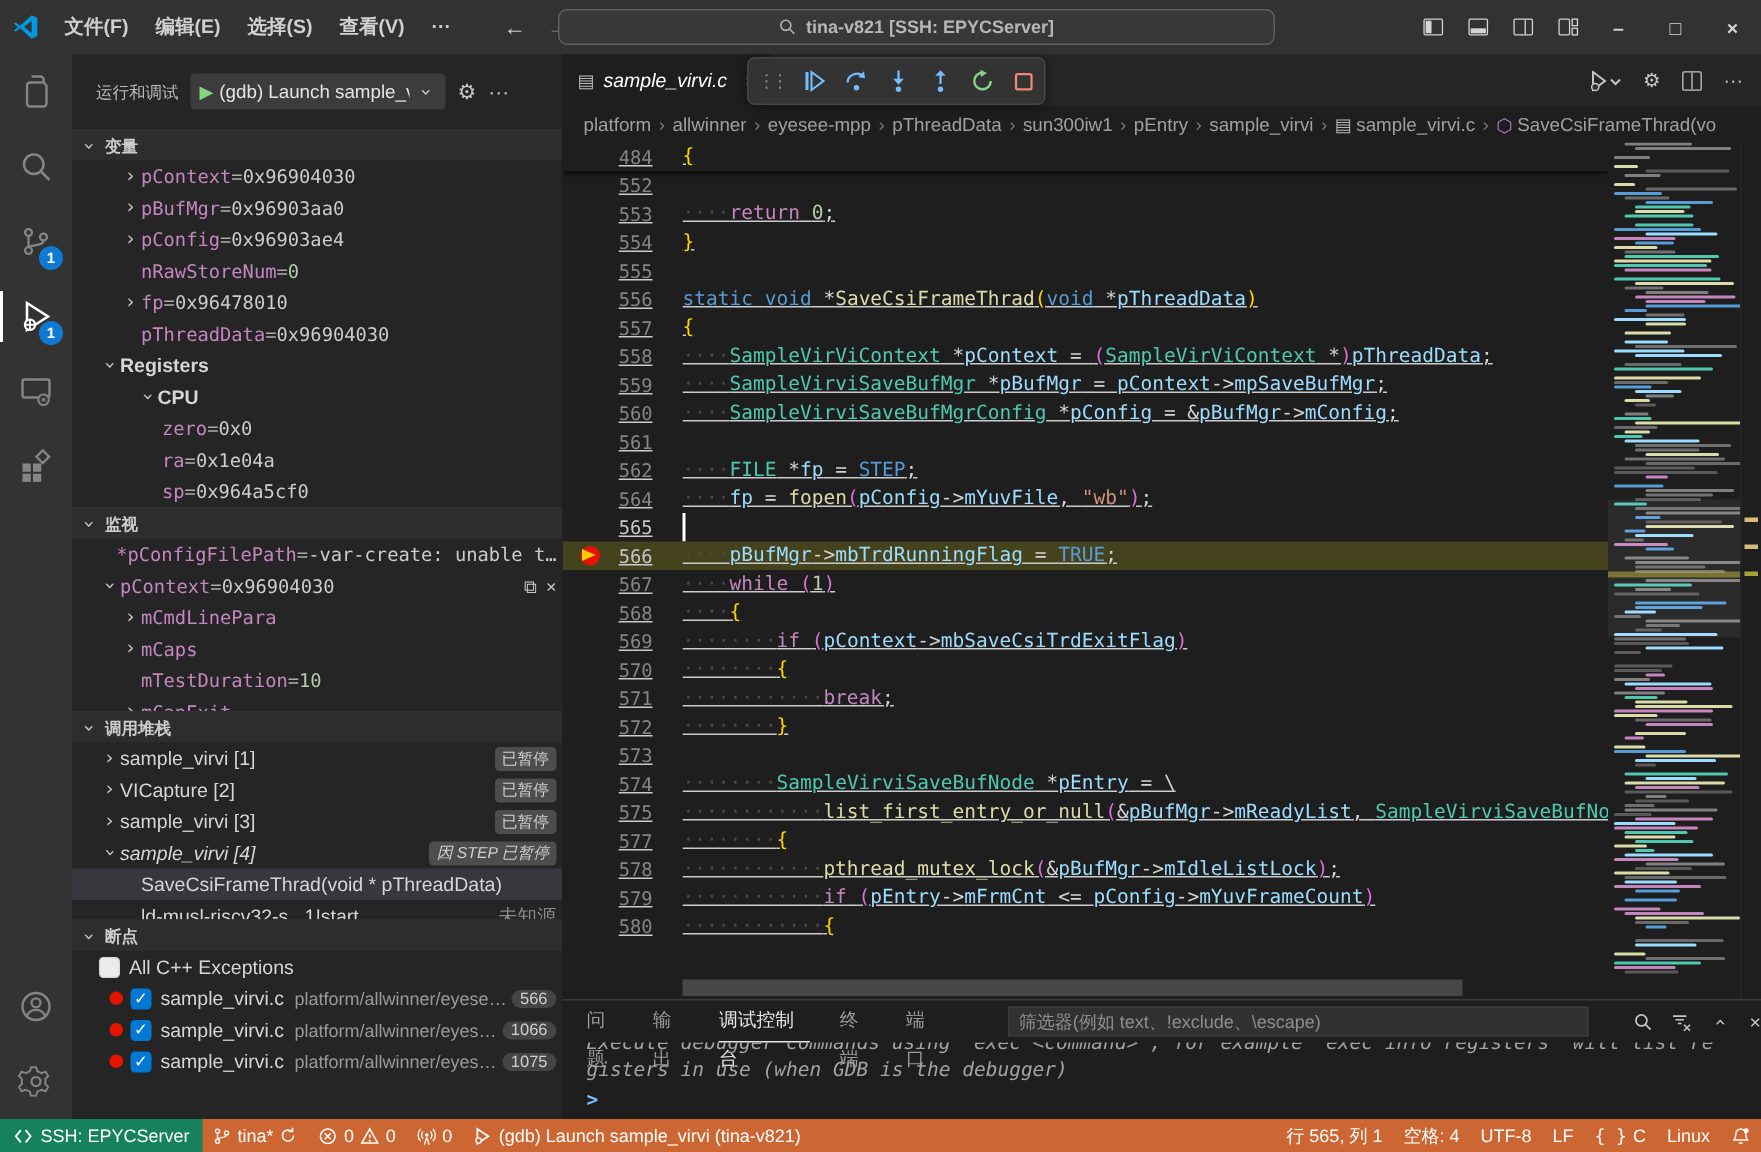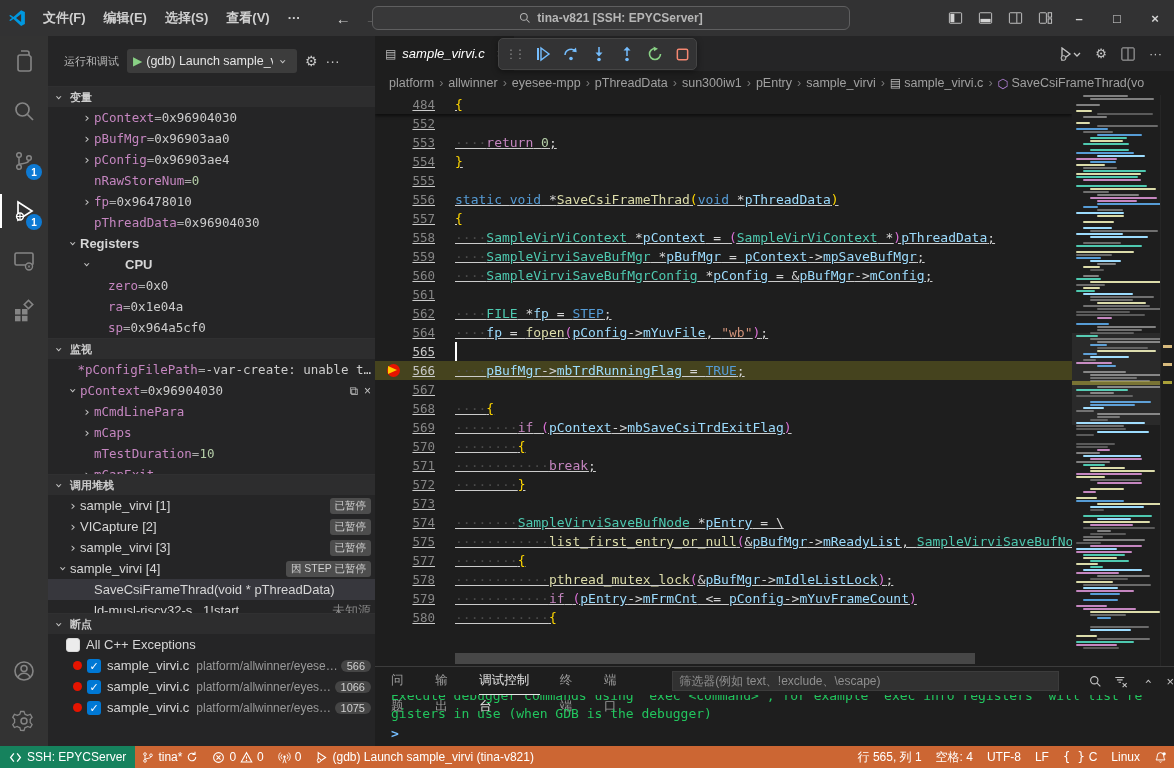--- a/index.html
+++ b/index.html
@@ -109,21 +109,21 @@
   
   .panel { height:80px; flex:none; border-top:1px solid #3c3c3c; background:#1e1e1e; display:flex; flex-direction:column; overflow:hidden; }
   .panel-tabs { height:28px; display:flex; align-items:center; padding-left:16px; gap:20px; flex:none; }
   .ptab { color:#9b9b9b; font-size:12.5px; height:28px; line-height:26px; }
   .ptab.active { color:#e7e7e7; border-bottom:1px solid #e7e7e7; }
   .pfilter { margin-left:24px; width:400px; height:20px; background:#313131; border:1px solid #3c3c3c; color:#cccccc;
     font-size:12px; padding:0 6px; font-family:"Liberation Sans",sans-serif; }
   .pfilter::placeholder { color:#8f8f8f; }
   .panel-acts { margin-left:10px; display:flex; gap:12px; align-items:center; color:#c5c5c5; }
   .console { flex:1; overflow:hidden; padding-left:16px; font-family:"DejaVu Sans Mono",monospace; font-size:13px; }
-  .con-line { color:#22c55e; height:18px; line-height:18px; white-space:pre; }
+  .con-line { color:#a3a3a3; height:18px; line-height:18px; white-space:pre;font-style:italic; }
   .con-line.clip { margin-top:-8px; }
   .con-prompt { color:#75beff; font-weight:bold; height:18px; line-height:18px; margin-top:2px; }
 
   
   .statusbar { height:22px; background:#cc6633; display:flex; align-items:center; color:#ffffff; font-size:12px; flex:none; }
   .sb-remote { background:#16825d; height:22px; display:flex; align-items:center; padding:0 9px; gap:5px; flex:none; }
   .st-item { display:flex; align-items:center; gap:4px; padding:0 7px; height:22px; }
   .st-right { margin-left:auto; display:flex; align-items:center; }
   svg.ic { display:block; }
 </style>
@@ -309,21 +309,21 @@
               <span class="wname">pThreadData</span>
               <span class="weq"> = </span>
               <span class="wval">0x96904030</span>
               <span class="rowspace"></span>
             </div>
             <div class="trow" style="padding-left: 18px;">
               <span class="chev down">›</span>
               <span class="boldlbl">Registers</span>
               <span class="rowspace"></span>
             </div>
-            <div class="trow" style="padding-left: 32px; gap: 31px;">
+            <div class="trow" style="padding-left: 43px;">
               <span class="chev down">›</span>
               <span class="boldlbl">CPU</span>
               <span class="rowspace"></span>
             </div>
             <div class="trow" style="padding-left: 46px;">
               <span class="chev">&nbsp;</span>
               <span class="wname">zero</span>
               <span class="weq"> = </span>
               <span class="wval">0x0</span>
               <span class="rowspace"></span>
@@ -403,21 +403,21 @@
               <span class="plainlbl">VICapture [2]</span>
               <span class="rowspace"></span>
               <span class="badge-pill">已暂停</span>
             </div>
             <div class="trow" style="padding-left: 18px;">
               <span class="chev">›</span>
               <span class="plainlbl">sample_virvi [3]</span>
               <span class="rowspace"></span>
               <span class="badge-pill">已暂停</span>
             </div>
-            <div class="trow" style="padding-left: 8px;">
+            <div class="trow" style="padding-left: 18px; font-style: italic;">
               <span class="chev down">›</span>
               <span class="plainlbl">sample_virvi [4]</span>
               <span class="rowspace"></span>
               <span class="badge-pill">因 STEP 已暂停</span>
             </div>
             <div class="trow selected" style="padding-left: 32px;">
               <span class="chev">&nbsp;</span>
               <span class="plainlbl">SaveCsiFrameThrad(void * pThreadData)</span>
               <span class="rowspace"></span>
             </div>
@@ -565,21 +565,21 @@
             <div class="cline"><div class="gutter"><span class="lnum">556</span></div><div class="ctext"><span class="kw">static</span><span class="txt"> </span><span class="kw">void</span><span class="txt"> *</span><span class="fn">SaveCsiFrameThrad</span><span class="b1">(</span><span class="kw">void</span><span class="txt"> *</span><span class="var">pThreadData</span><span class="b1">)</span></div></div>
             <div class="cline"><div class="gutter"><span class="lnum">557</span></div><div class="ctext"><span class="b1">{</span></div></div>
             <div class="cline"><div class="gutter"><span class="lnum">558</span></div><div class="ctext"><span class="ws">····</span><span class="type">SampleVirViContext</span><span class="txt"> *</span><span class="var">pContext</span><span class="txt"> = </span><span class="b2">(</span><span class="type">SampleVirViContext</span><span class="txt"> *</span><span class="b2">)</span><span class="var">pThreadData</span><span class="txt">;</span></div></div>
             <div class="cline"><div class="gutter"><span class="lnum">559</span></div><div class="ctext"><span class="ws">····</span><span class="type">SampleVirviSaveBufMgr</span><span class="txt"> *</span><span class="var">pBufMgr</span><span class="txt"> = </span><span class="var">pContext</span><span class="txt">-&gt;</span><span class="var">mpSaveBufMgr</span><span class="txt">;</span></div></div>
             <div class="cline"><div class="gutter"><span class="lnum">560</span></div><div class="ctext"><span class="ws">····</span><span class="type">SampleVirviSaveBufMgrConfig</span><span class="txt"> *</span><span class="var">pConfig</span><span class="txt"> = &amp;</span><span class="var">pBufMgr</span><span class="txt">-&gt;</span><span class="var">mConfig</span><span class="txt">;</span></div></div>
             <div class="cline"><div class="gutter"><span class="lnum">561</span></div></div>
             <div class="cline"><div class="gutter"><span class="lnum">562</span></div><div class="ctext"><span class="ws">····</span><span class="type">FILE</span><span class="txt"> *</span><span class="var">fp</span><span class="txt"> = </span><span class="kw">STEP</span><span class="txt">;</span></div></div>
             <div class="cline"><div class="gutter"><span class="lnum">564</span></div><div class="ctext"><span class="ws">····</span><span class="var">fp</span><span class="txt"> = </span><span class="fn">fopen</span><span class="b2">(</span><span class="var">pConfig</span><span class="txt">-&gt;</span><span class="var">mYuvFile</span><span class="txt">, </span><span class="str">"wb"</span><span class="b2">)</span><span class="txt">;</span></div></div>
             <div class="cline cursorline"><div class="gutter"><span class="lnum">565</span></div><div class="ctext"></div><span class="cursor"></span></div>
             <div class="cline current"><div class="gutter"><span class="bp-hit"><span class="dot"></span><span class="arr"></span></span><span class="lnum">566</span></div><div class="ctext"><span class="ws">····</span><span class="var">pBufMgr</span><span class="txt">-&gt;</span><span class="var">mbTrdRunningFlag</span><span class="txt"> = </span><span class="kw">TRUE</span><span class="txt">;</span></div></div>
-            <div class="cline"><div class="gutter"><span class="lnum">567</span></div></div>
+            <div class="cline"><div class="gutter"><span class="lnum">567</span></div><div class="ctext"><span class="ws">····</span><span class="ctrl">while</span><span class="txt"> </span><span class="b2">(</span><span class="num">1</span><span class="b2">)</span></div></div>
             <div class="cline"><div class="gutter"><span class="lnum">568</span></div><div class="ctext"><span class="ws">····</span><span class="b1">{</span></div></div>
             <div class="cline"><div class="gutter"><span class="lnum">569</span></div><div class="ctext"><span class="ws">········</span><span class="ctrl">if</span><span class="txt"> </span><span class="b2">(</span><span class="var">pContext</span><span class="txt">-&gt;</span><span class="var">mbSaveCsiTrdExitFlag</span><span class="b2">)</span></div></div>
             <div class="cline"><div class="gutter"><span class="lnum">570</span></div><div class="ctext"><span class="ws">········</span><span class="b1">{</span></div></div>
             <div class="cline"><div class="gutter"><span class="lnum">571</span></div><div class="ctext"><span class="ws">············</span><span class="ctrl">break</span><span class="txt">;</span></div></div>
             <div class="cline"><div class="gutter"><span class="lnum">572</span></div><div class="ctext"><span class="ws">········</span><span class="b1">}</span></div></div>
             <div class="cline"><div class="gutter"><span class="lnum">573</span></div><div class="ctext"></div></div>
             <div class="cline"><div class="gutter"><span class="lnum">574</span></div><div class="ctext"><span class="ws">········</span><span class="type">SampleVirviSaveBufNode</span><span class="txt"> *</span><span class="var">pEntry</span><span class="txt"> = \</span></div></div>
             <div class="cline"><div class="gutter"><span class="lnum">575</span></div><div class="ctext"><span class="ws">············</span><span class="fn">list_first_entry_or_null</span><span class="b2">(</span><span class="txt">&amp;</span><span class="var">pBufMgr</span><span class="txt">-&gt;</span><span class="var">mReadyList</span><span class="txt">, </span><span class="type">SampleVirviSaveBufNode</span></div></div>
             <div class="cline"><div class="gutter"><span class="lnum">577</span></div><div class="ctext"><span class="ws">········</span><span class="b1">{</span></div></div>
             <div class="cline"><div class="gutter"><span class="lnum">578</span></div><div class="ctext"><span class="ws">············</span><span class="fn">pthread_mutex_lock</span><span class="b2">(</span><span class="txt">&amp;</span><span class="var">pBufMgr</span><span class="txt">-&gt;</span><span class="var">mIdleListLock</span><span class="b2">)</span><span class="txt">;</span></div></div>

